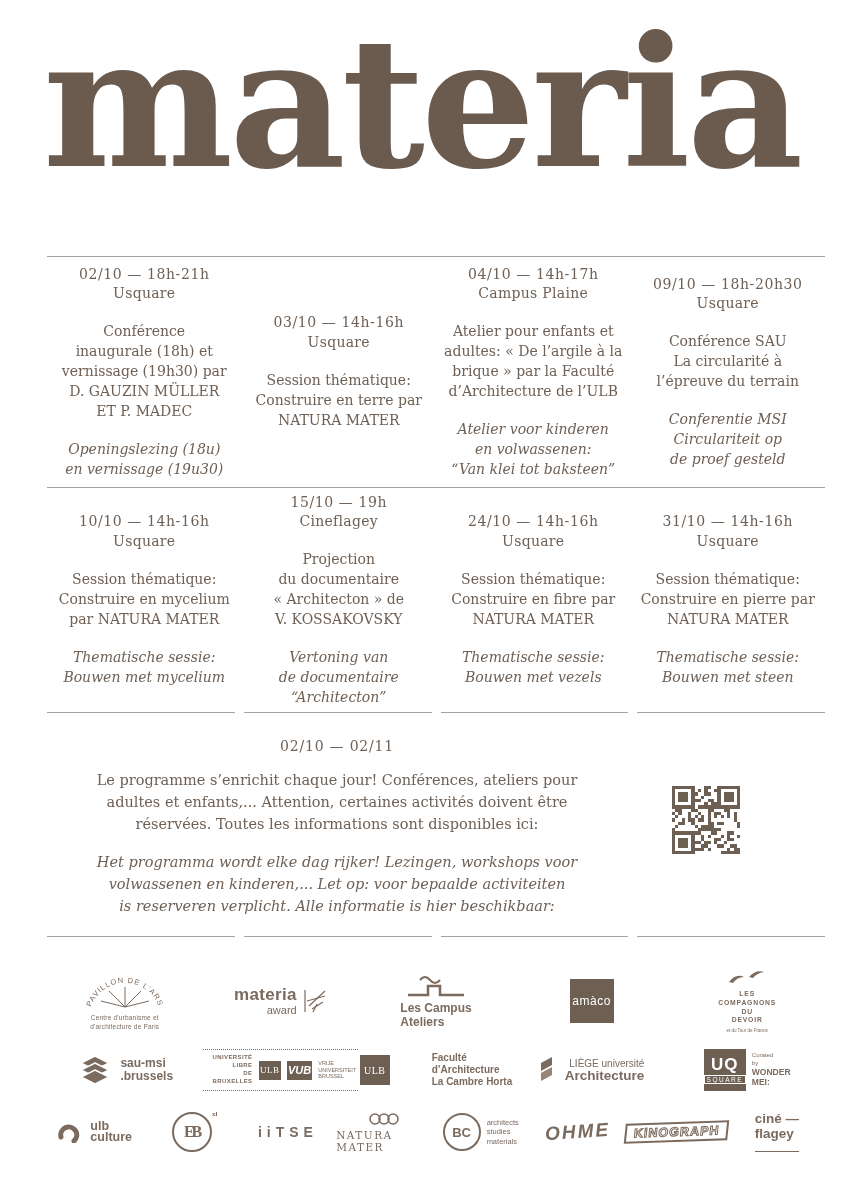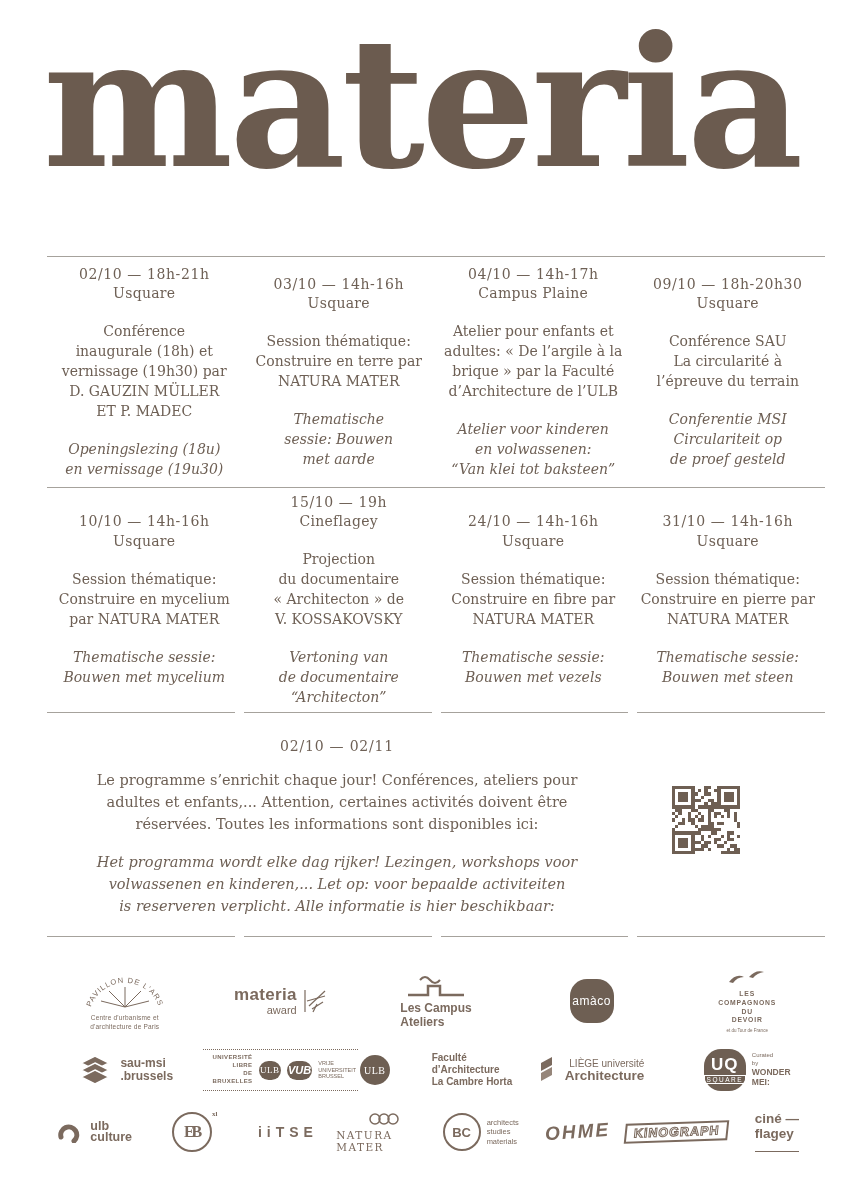--- a/index.html
+++ b/index.html
@@ -39,21 +39,21 @@
   
   .partners{position:absolute;left:47px;width:778px;display:flex;align-items:center;}
   .p-row1{top:958px;height:86px;}
   .p-row2{top:1042px;height:56px;}
   .p-row3{top:1102px;height:60px;}
   .partners>.logo{flex:1;display:flex;flex-direction:column;align-items:center;
                   justify-content:center;gap:3px;color:#7b6a5e;
                   font-family:"Liberation Sans", sans-serif;}
   .logo .row{display:flex;align-items:center;gap:6px;}
   .tiny{font-size:6.5px;line-height:1.35;text-align:center;letter-spacing:.2px;}
-  .brownbox{background:#6e5f53;color:#fff;display:flex;align-items:center;justify-content:center;border-radius:17px;}
+  .brownbox{background:#6e5f53;color:#fff;display:flex;align-items:center;justify-content:center;}
 
   .ma-name{font-weight:bold;font-size:17px;letter-spacing:.3px;line-height:1;}
   .ma-sub{font-size:11px;display:block;text-align:right;line-height:1.1;}
 
   .lga-label{font-weight:bold;font-size:12px;line-height:1.15;text-align:left;}
   .amaco-box{width:44px;height:44px;font-size:12px;letter-spacing:.5px;}
   .comp-label{font-size:6.8px;font-weight:bold;letter-spacing:.8px;line-height:1.3;text-align:center;}
   .comp-sub{font-size:4.5px;}
 
   .sau-label{font-weight:bold;font-size:12px;line-height:1.08;text-align:left;}
@@ -110,23 +110,20 @@
 en vernissage (19u30)</div>
     </div>
     <div class="event">
       <div class="head">
         <div class="date">03/10 — 14h-16h</div>
         <div class="loc">Usquare</div>
       </div>
       <div class="pre fr">Session thématique:
 Construire en terre par
 NATURA MATER</div>
-      <div class="pre nl">Thematische
-sessie: Bouwen
-met aarde</div>
     </div>
     <div class="event">
       <div class="head">
         <div class="date">04/10 — 14h-17h</div>
         <div class="loc">Campus Plaine</div>
       </div>
       <div class="pre fr">Atelier pour enfants et
 adultes: « De l’argile à la
 brique » par la Faculté
 d’Architecture de l’ULB</div>

